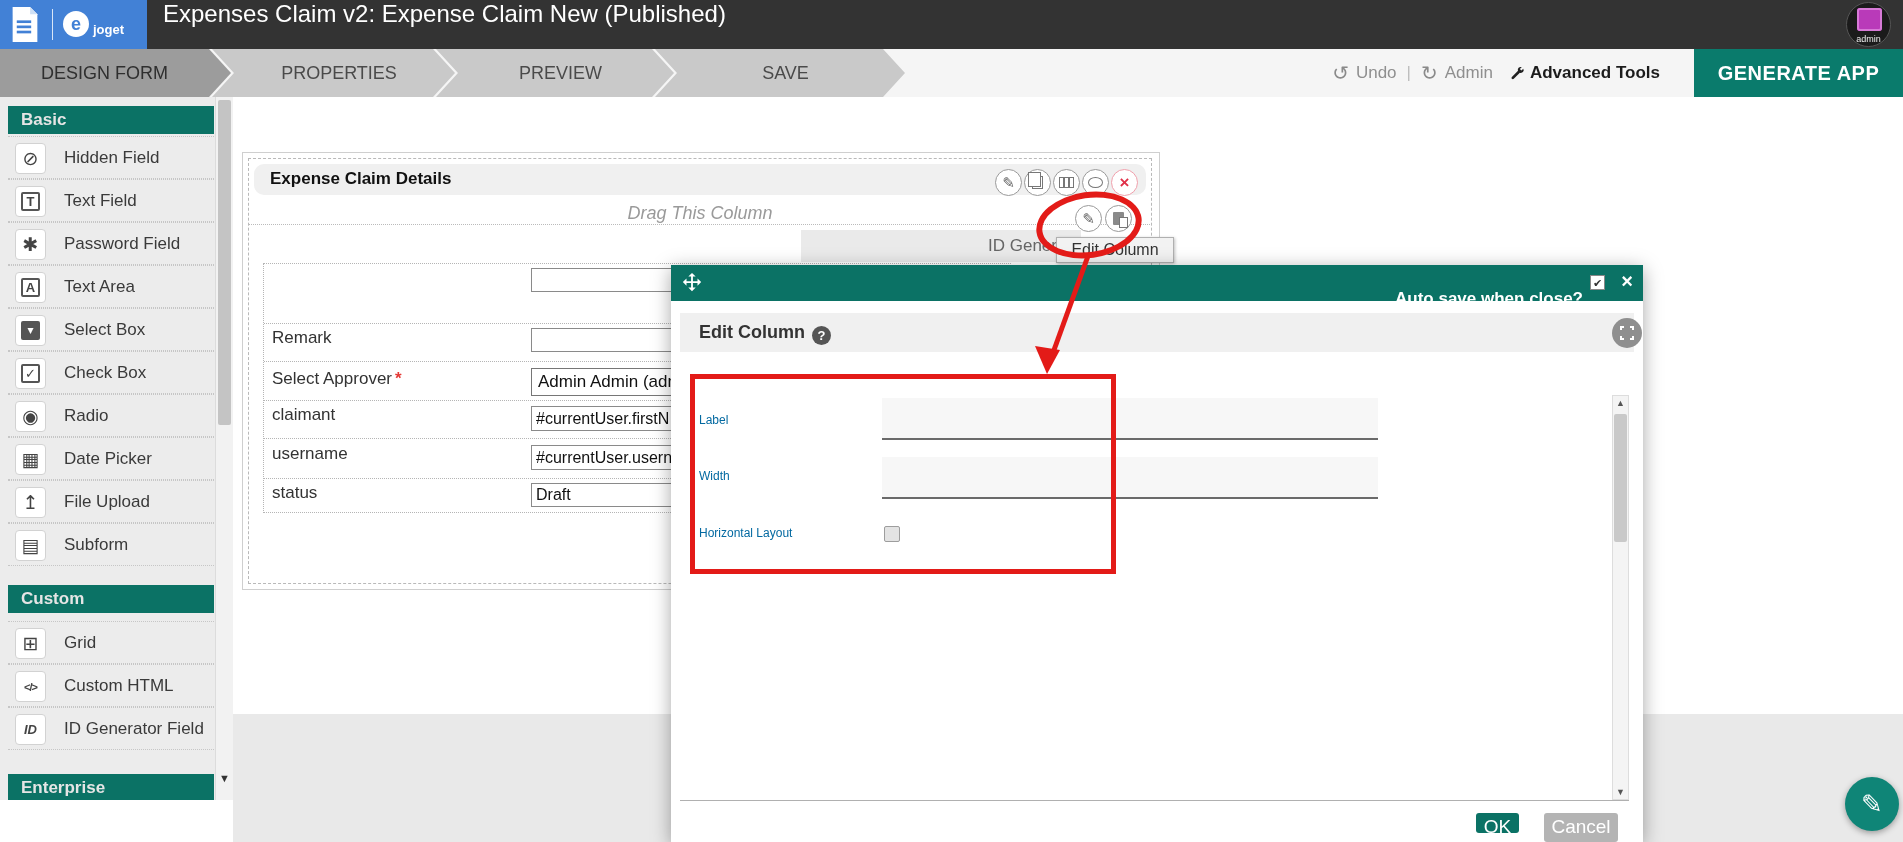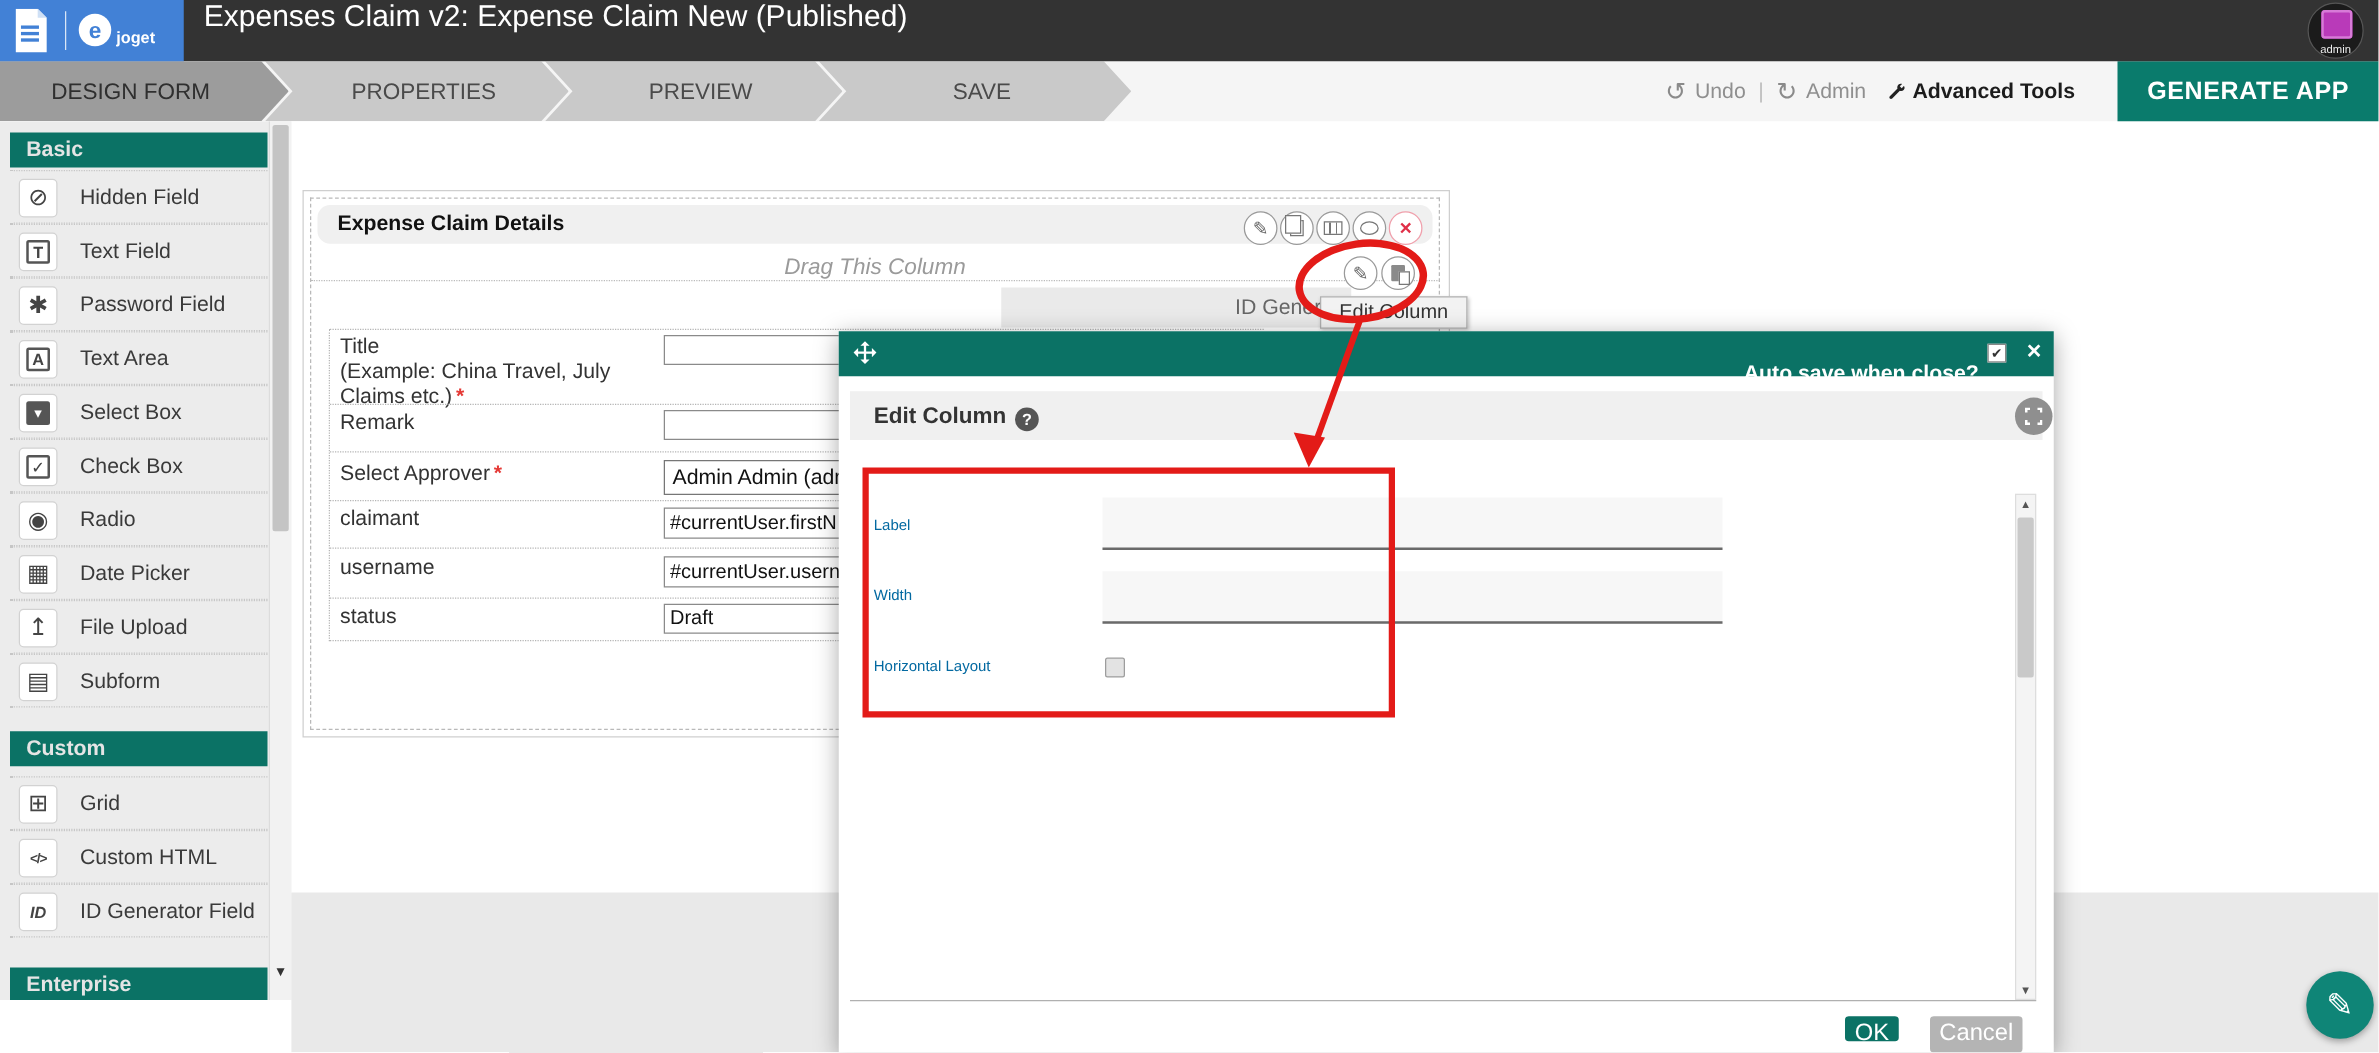--- a/index.html
+++ b/index.html
@@ -310,24 +310,20 @@
   <div class="cic" style="left:1075px;top:205px">
       <span>✎</span>
     </div>
   <div class="cic" style="left:1105px;top:205px">
       <span class="ic-paste"></span>
     </div>
   <div class="tooltip">Edit Column</div>
 
   <div class="ftable">
     <div class="frow" style="top:0;height:60px">
-      <div class="flabel" style="top:3px">
-        <span style="display:block">Title</span>
-        <span>(Example: China Travel, July Claims etc.)</span><span class="req">*</span>
-      </div>
       <input class="txt" style="top: 4px; height: 24px;" value="">
     </div>
     <div class="frow" style="top:60px;height:38px">
       <div class="flabel" style="top:4px"><span>Remark</span></div>
       <input class="txt" style="top: 4px; height: 24px;" value="">
     </div>
     <div class="frow" style="top:98px;height:39px">
       <div class="flabel" style="top:7px">
         <span>Select Approver</span><span class="req">*</span>
       </div>

